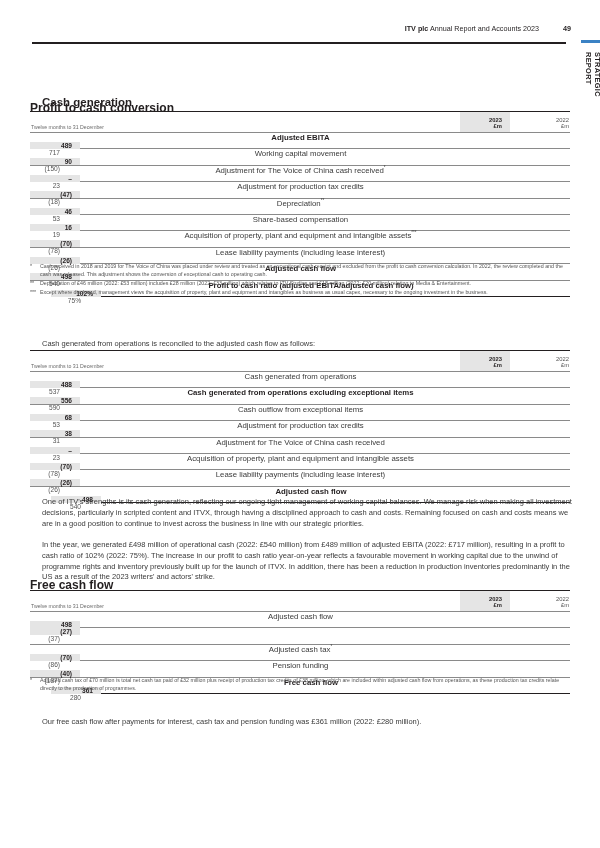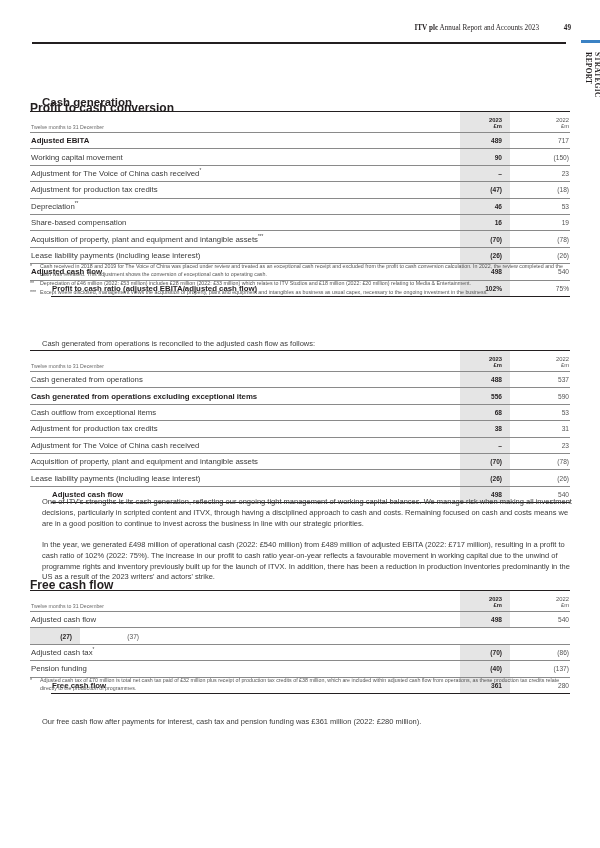--- a/index.html
+++ b/index.html
@@ -1,21 +1,21 @@
 <!DOCTYPE html>
 <html><head>
 <meta charset="utf-8">
 <style>
   html, body { margin: 0; padding: 0; background: #ffffff; }
   body {
     width: 600px; height: 848px; position: relative; overflow: hidden;
     font-family: "Liberation Sans", sans-serif; color: #231f20;
   }
   .header {
-    position: absolute; left: 0; top: 0; width: 600px; height: 40px; font-family: Liberation Serif, serif;
+    position: absolute; left: 0; top: 0; width: 600px; height: 40px;
   }
   .header-text {
     position: absolute; right: 61px; top: 24px; font-size: 7.2px; color: #231f20;
     white-space: nowrap;
   }
   .header-text .brand { font-weight: bold; }
   .header-page {
     position: absolute; right: 29px; top: 24px; font-size: 7.2px; font-weight: bold;
   }
   .header-rule {
@@ -39,21 +39,21 @@
   }
   .tbl {
     position: absolute; left: 0; width: 540px;
     border-top: 1.6px solid #231f20;
   }
   .tbl .row {
     display: flex; align-items: center; position: relative;
     border-bottom: 0.8px solid #8a8a8a;
   }
   .tbl .row.head { height: 20px; align-items: flex-end; }
-  .tbl .row.data { height: 15.4px; }
+  .tbl .row.data { height: 15.4px; flex-direction: column; }
   .tbl .row.last { border-bottom: 1.6px solid #231f20; margin-left: 21px; }
   .tbl .label { flex: 1; font-size: 7.8px; color: #3a3a3a; padding-left: 1px; white-space: nowrap; }
   .tbl .row.head .label { font-size: 5.2px; color: #6b6b6b; padding-bottom: 2px; }
   .tbl .row.bold .label { font-weight: bold; color: #231f20; }
   .tbl .c23 {
     width: 42px; text-align: right; padding-right: 8px; font-weight: bold; font-size: 6.6px;
     background: #e5e5e5; align-self: stretch; display: flex; align-items: center; justify-content: flex-end;
     margin-right: 29px; color: #231f20;
   }
   .tbl .c22 {

